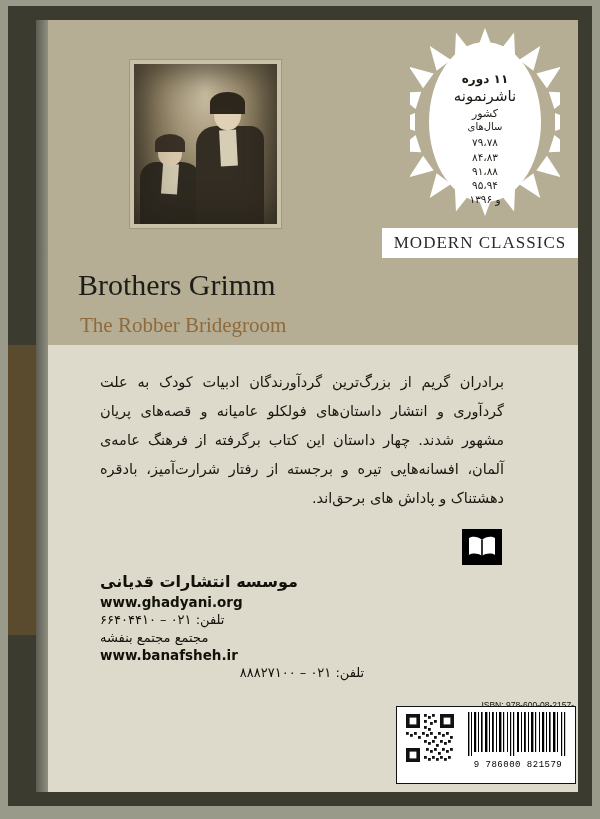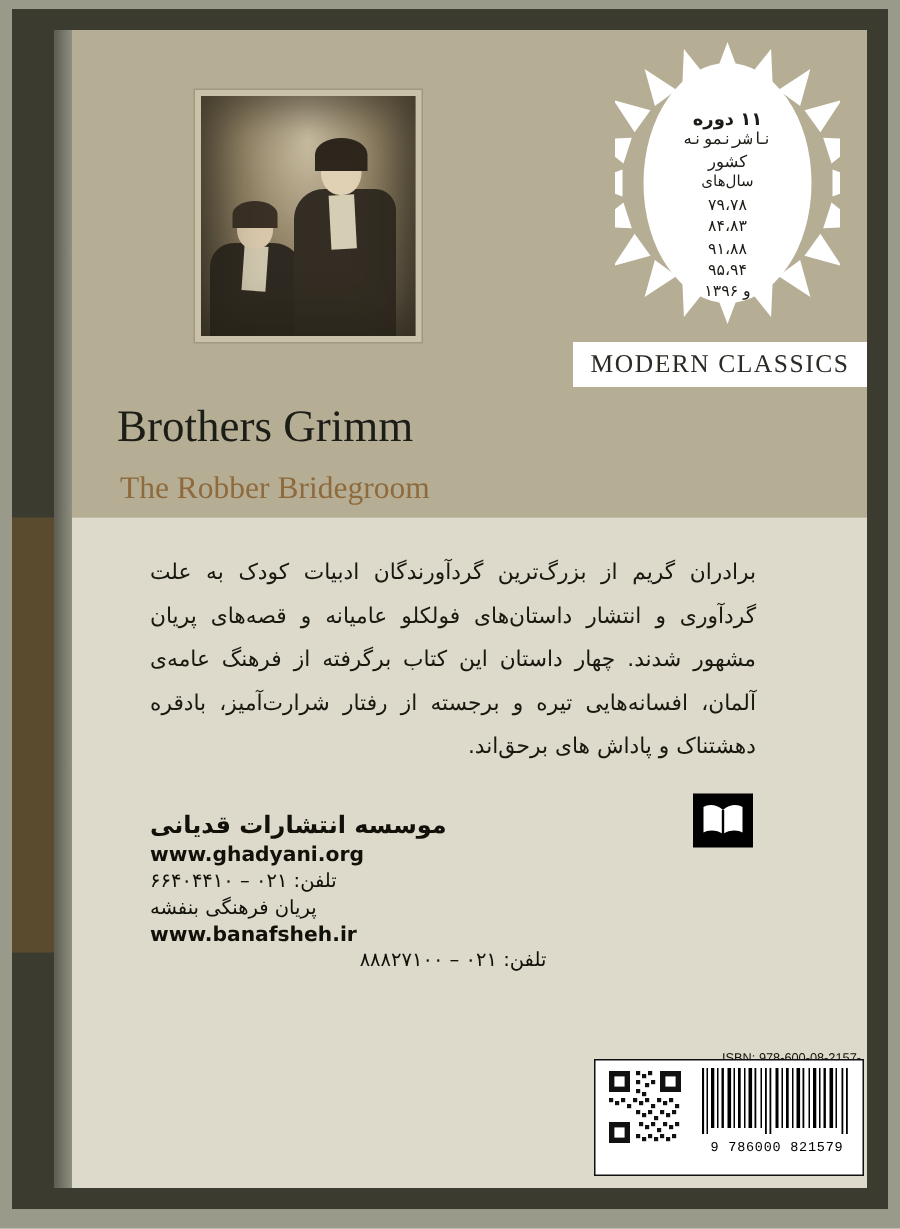--- a/index.html
+++ b/index.html
@@ -209,21 +209,21 @@
     left: 0;
     top: 48px;
     width: 150px;
     text-align: center;
     direction: rtl;
     color: #1c1c17;
     font-family: "DejaVu Sans", sans-serif;
     line-height: 1.28;
   }
   .rosette-text .r-l1 { font-size: 12px; font-weight: bold; }
-  .rosette-text .r-l2 { font-size: 11px; font-family: Liberation Mono, monospace; }
+  .rosette-text .r-l2 { font-size: 15px; }
   .rosette-text .r-l3 { font-size: 11px; }
   .rosette-text .r-l4 { font-size: 10px; }
   .rosette-years {
     margin-top: 2px;
     font-size: 10.5px;
     line-height: 1.35;
   }
 
   
   .mc-bar {
@@ -287,21 +287,21 @@
     background: #000000;
     display: flex;
     align-items: center;
     justify-content: center;
   }
   .pub-logo svg { display: block; }
 
   .pub-lines {
     position: absolute;
     right: 96px;
-    top: 540px;
+    top: 572px;
     width: 404px;
     direction: rtl;
     text-align: left;
     font-family: "DejaVu Sans", sans-serif;
     color: #111109;
   }
   .pub-name {
     font-size: 16px;
     font-weight: bold;
     text-align: left;
@@ -472,21 +472,21 @@
     <svg width="30" height="26" viewBox="0 0 30 26">
       <path d="M15 6 C11 2, 5 2, 2 4 L2 21 C5 19, 11 19, 15 22 C19 19, 25 19, 28 21 L28 4 C25 2, 19 2, 15 6 Z" fill="#ffffff"></path>
       <path d="M15 6 L15 22" stroke="#000000" stroke-width="1.6" fill="none"></path>
     </svg>
   </div>
 
   <div class="pub-lines">
     <div class="pub-name">موسسه انتشارات قدیانی</div>
     <div class="pub-site">www.ghadyani.org</div>
     <div class="pub-tel">تلفن: ۰۲۱ – ۶۶۴۰۴۴۱۰</div>
-    <div class="pub-center">پریان فرهنگی بنفشه</div>
+    <div class="pub-center">مجتمع مجتمع بنفشه</div>
     <div class="pub-site2">www.banafsheh.ir</div>
     <div class="pub-tel2">تلفن: ۰۲۱ – ۸۸۸۲۷۱۰۰</div>
   </div>
 
   <div class="isbn">ISBN: 978-600-08-2157-9</div>
   <div class="barcode-box"></div>
 
   <svg class="qr" viewBox="0 0 26 26">
     <rect width="26" height="26" fill="#ffffff"></rect>
     <g fill="#111">

